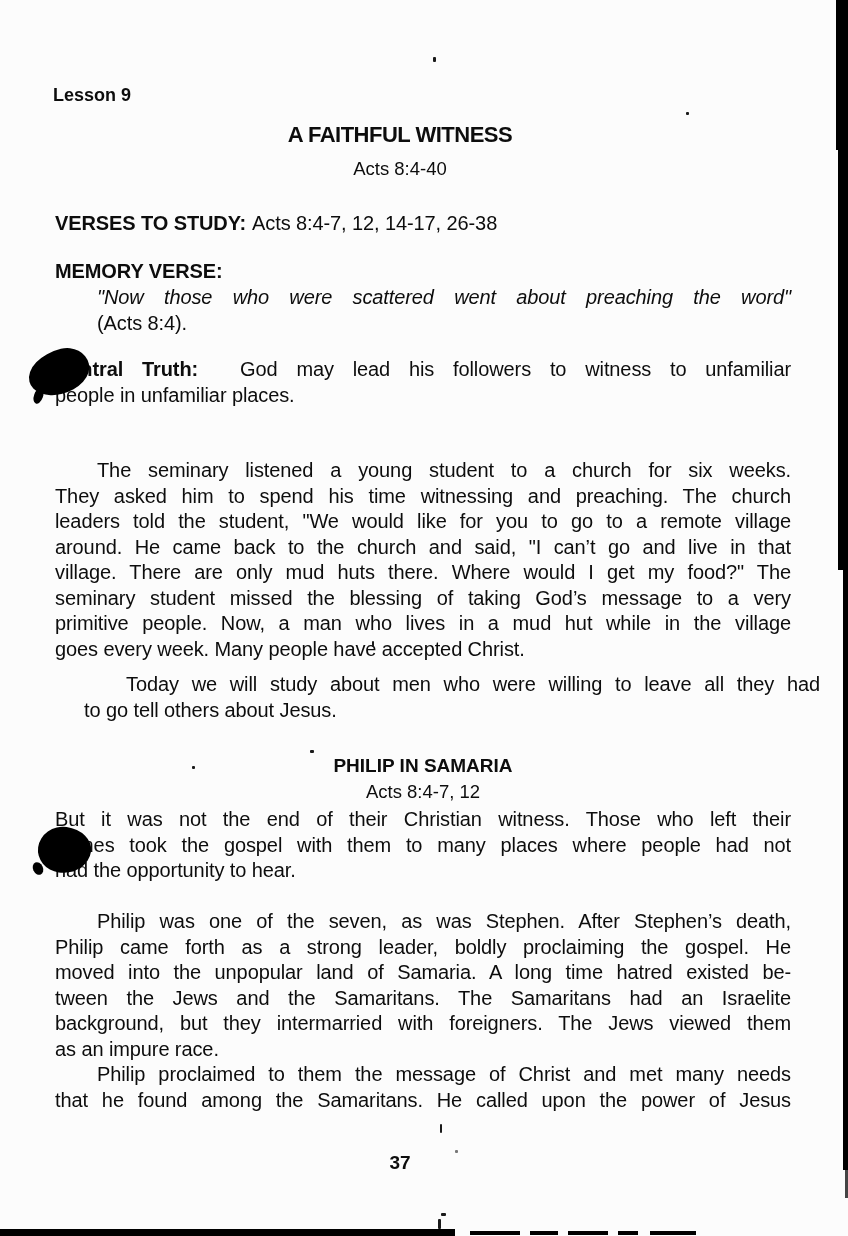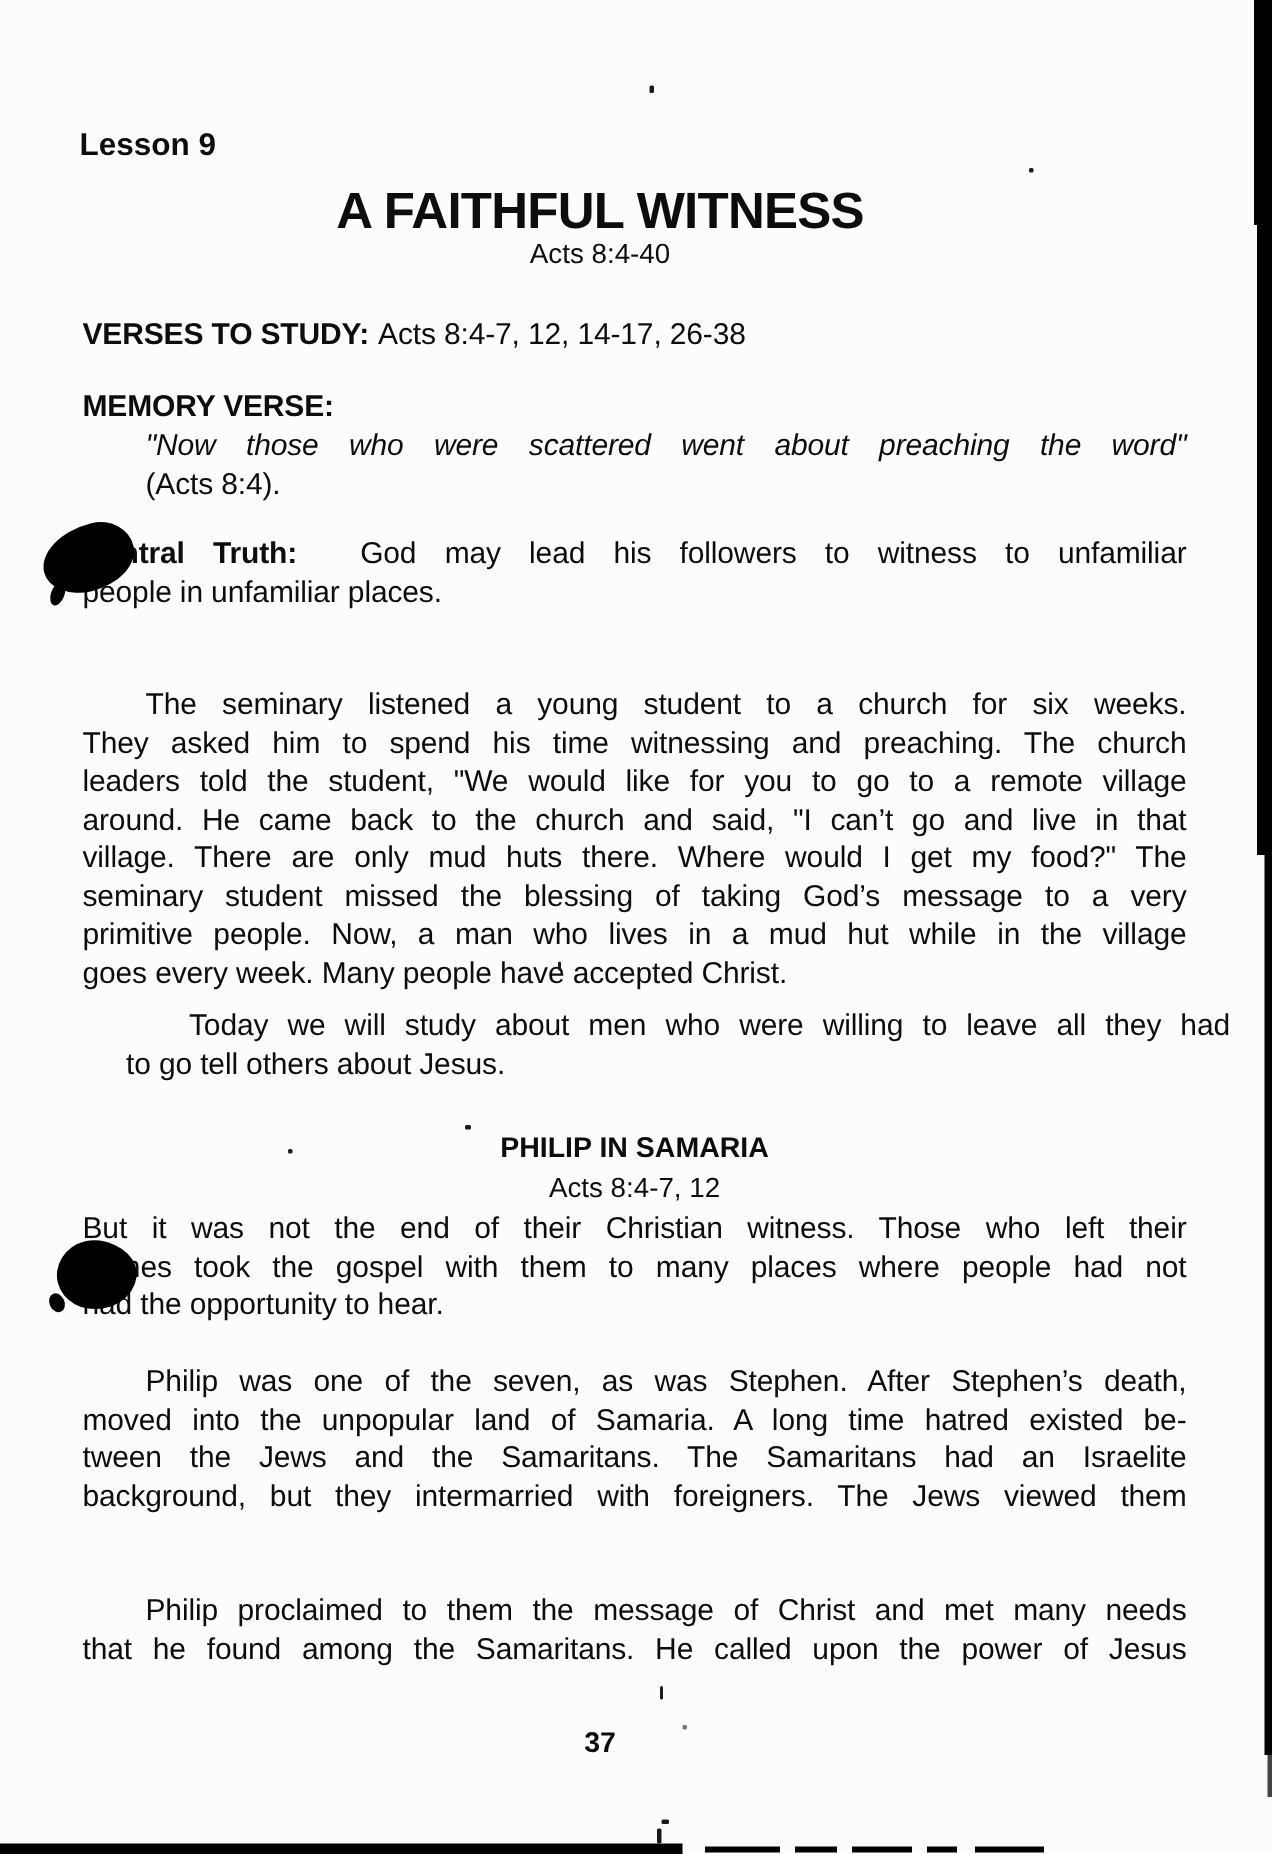--- a/index.html
+++ b/index.html
@@ -13,23 +13,23 @@
   .abs{position:absolute;}
   .textcol{left:55px; width:736px;}
   .line{
     font-size:20px; line-height:25.5px; height:25.5px;
     text-align:justify; text-align-last:justify;
     letter-spacing:-0.1px; white-space:nowrap; white-space:normal;
   }
   .line.last{text-align-last:left;}
   .line.indent{text-indent:42px;}
   .bold{font-weight:bold;}
-  #lesson{top:85px; left:53px; font-size:21px; font-weight:bold;}
+  #lesson{top:85px; left:53px; font-size:18px; font-weight:bold;}
   #title{top:122px; left:55px; width:690px; text-align:center;
-         font-size:34px; font-weight:bold; letter-spacing:-0.5px;}
+         font-size:22px; font-weight:bold; letter-spacing:-0.5px;}
   #subtitle{top:158px; left:55px; width:690px; text-align:center;
             font-size:18.5px; font-weight:normal;}
   #verses-line{top:211px;}
   #verses-line .line{text-align-last:left;}
   #verses-line .val{font-weight:normal; padding-left:6px;}
   #memory-label{top:259px;}
   #memory-verse{top:285px; left:97px; width:694px;}
   #memory-verse .line{font-style:italic;}
   #memory-verse .line.last{font-style:normal;}
   #central{top:357px;}
@@ -124,23 +124,25 @@
   <div id="s-para1" class="abs textcol">
 
       <div class="line">But it was not the end of their Christian witness. Those who left their</div>
       <div class="line">homes took the gospel with them to many places where people had not</div>
       <div class="line last">had the opportunity to hear.</div>
     </div>
 
   <div id="s-para2" class="abs textcol">
 
   <div class="line indent">Philip was one of the seven, as was Stephen. After Stephen’s death,</div>
+      <div class="line">Philip came forth as a strong leader, boldly proclaiming the gospel. He</div>
       <div class="line">moved into the unpopular land of Samaria. A long time hatred existed be-</div>
       <div class="line">tween the Jews and the Samaritans. The Samaritans had an Israelite</div>
       <div class="line">background, but they intermarried with foreigners. The Jews viewed them</div>
+      <div class="line last">as an impure race.</div>
     </div>
 
   <div id="s-para3" class="abs textcol">
 
   <div class="line indent">Philip proclaimed to them the message of Christ and met many needs</div>
       <div class="line">that he found among the Samaritans. He called upon the power of Jesus</div>
     </div>
 
   <div id="page-number" class="abs">37</div>
 

